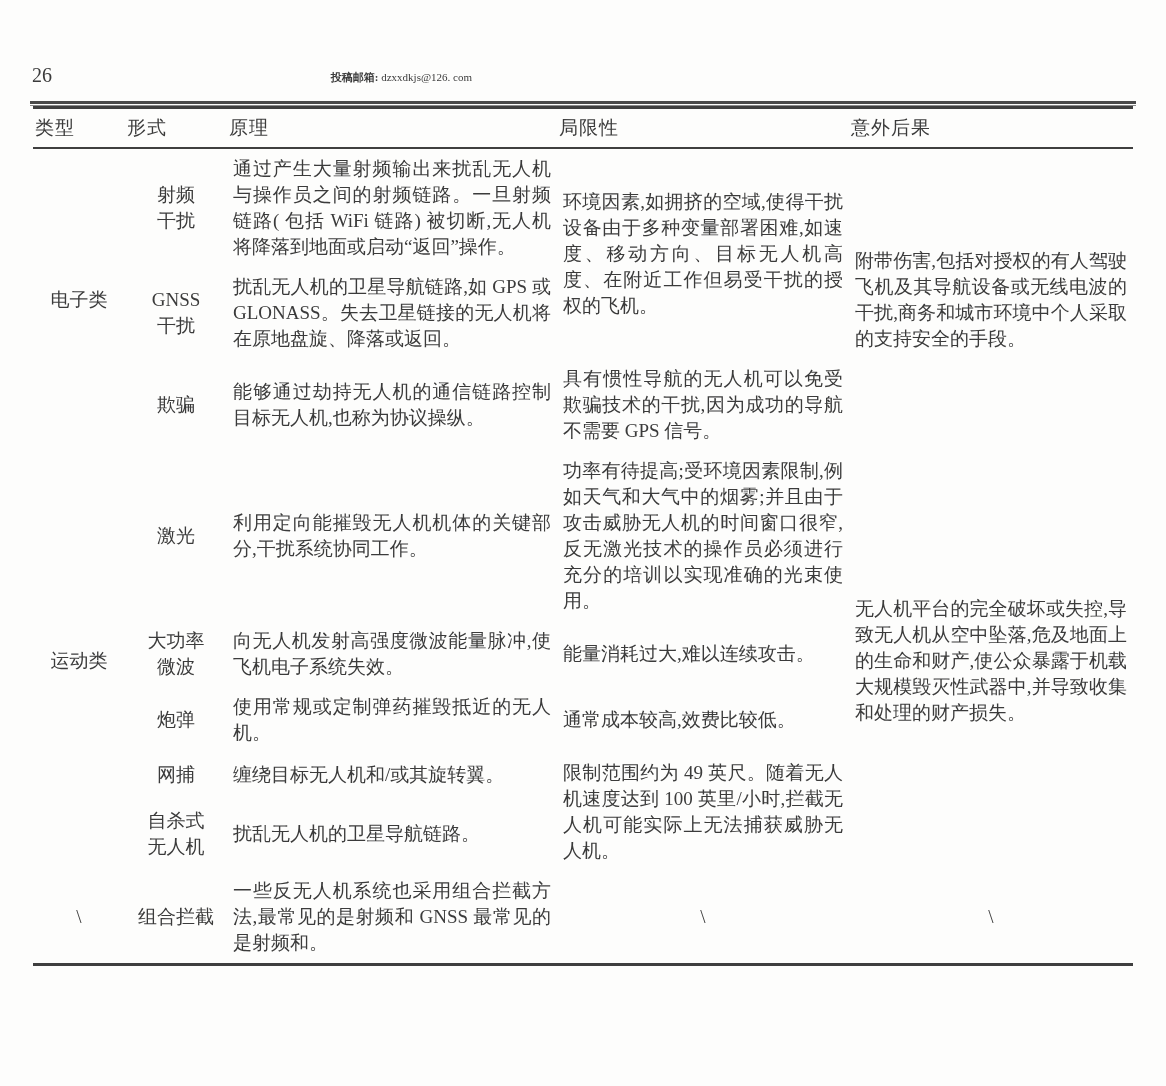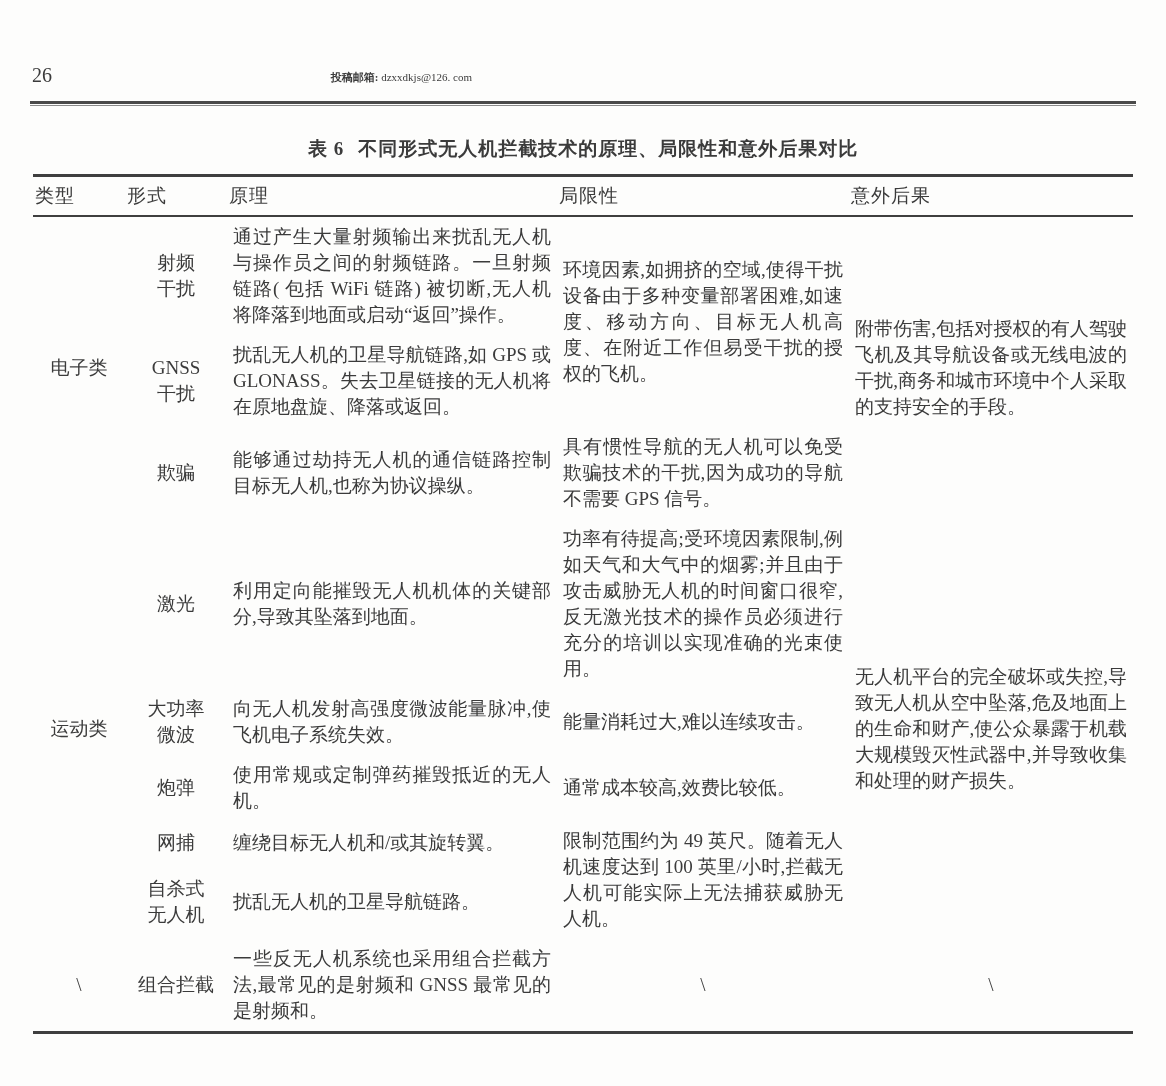--- a/index.html
+++ b/index.html
@@ -83,23 +83,20 @@
 
   <div class="running-head">
     <div class="rh-left">26</div>
     <div class="rh-right">
       <span class="mail-label">投稿邮箱:</span>
       <span>dzxxdkjs@126. com</span>
     </div>
   </div>
   <div class="head-rule"></div>
 
-  <div class="tbl-caption">
-    <span class="cap-no">表 6</span><span>不同形式无人机拦截技术的原理、局限性和意外后果对比</span>
-  </div>
 
   <table class="cmp">
     <colgroup>
       <col class="c-type">
         <col class="c-form">
         <col class="c-principle">
         <col class="c-limitation">
         <col class="c-consequence">
     </colgroup>
     <thead>
@@ -126,21 +123,21 @@
         <td class="cell-text">扰乱无人机的卫星导航链路,如 GPS 或 GLONASS。失去卫星链接的无人机将在原地盘旋、降落或返回。</td>
       </tr>
       <tr>
         <td class="cell-center">欺骗</td>
         <td class="cell-text">能够通过劫持无人机的通信链路控制目标无人机,也称为协议操纵。</td>
         <td class="cell-text">具有惯性导航的无人机可以免受欺骗技术的干扰,因为成功的导航不需要 GPS 信号。</td>
       </tr>
       <tr>
         <td class="cell-center" rowspan="5">运动类</td>
         <td class="cell-center">激光</td>
-        <td class="cell-text">利用定向能摧毁无人机机体的关键部分,导致其坠落到地面。</td>
+        <td class="cell-text">利用定向能摧毁无人机机体的关键部分,干扰系统协同工作。</td>
         <td class="cell-text">功率有待提高;受环境因素限制,例如天气和大气中的烟雾;并且由于攻击威胁无人机的时间窗口很窄,反无激光技术的操作员必须进行充分的培训以实现准确的光束使用。</td>
         <td class="cell-text" rowspan="5">无人机平台的完全破坏或失控,导致无人机从空中坠落,危及地面上的生命和财产,使公众暴露于机载大规模毁灭性武器中,并导致收集和处理的财产损失。</td>
       </tr>
       <tr>
         <td class="cell-center">大功率
 微波</td>
         <td class="cell-text">向无人机发射高强度微波能量脉冲,使飞机电子系统失效。</td>
         <td class="cell-text">能量消耗过大,难以连续攻击。</td>
       </tr>
       <tr>

